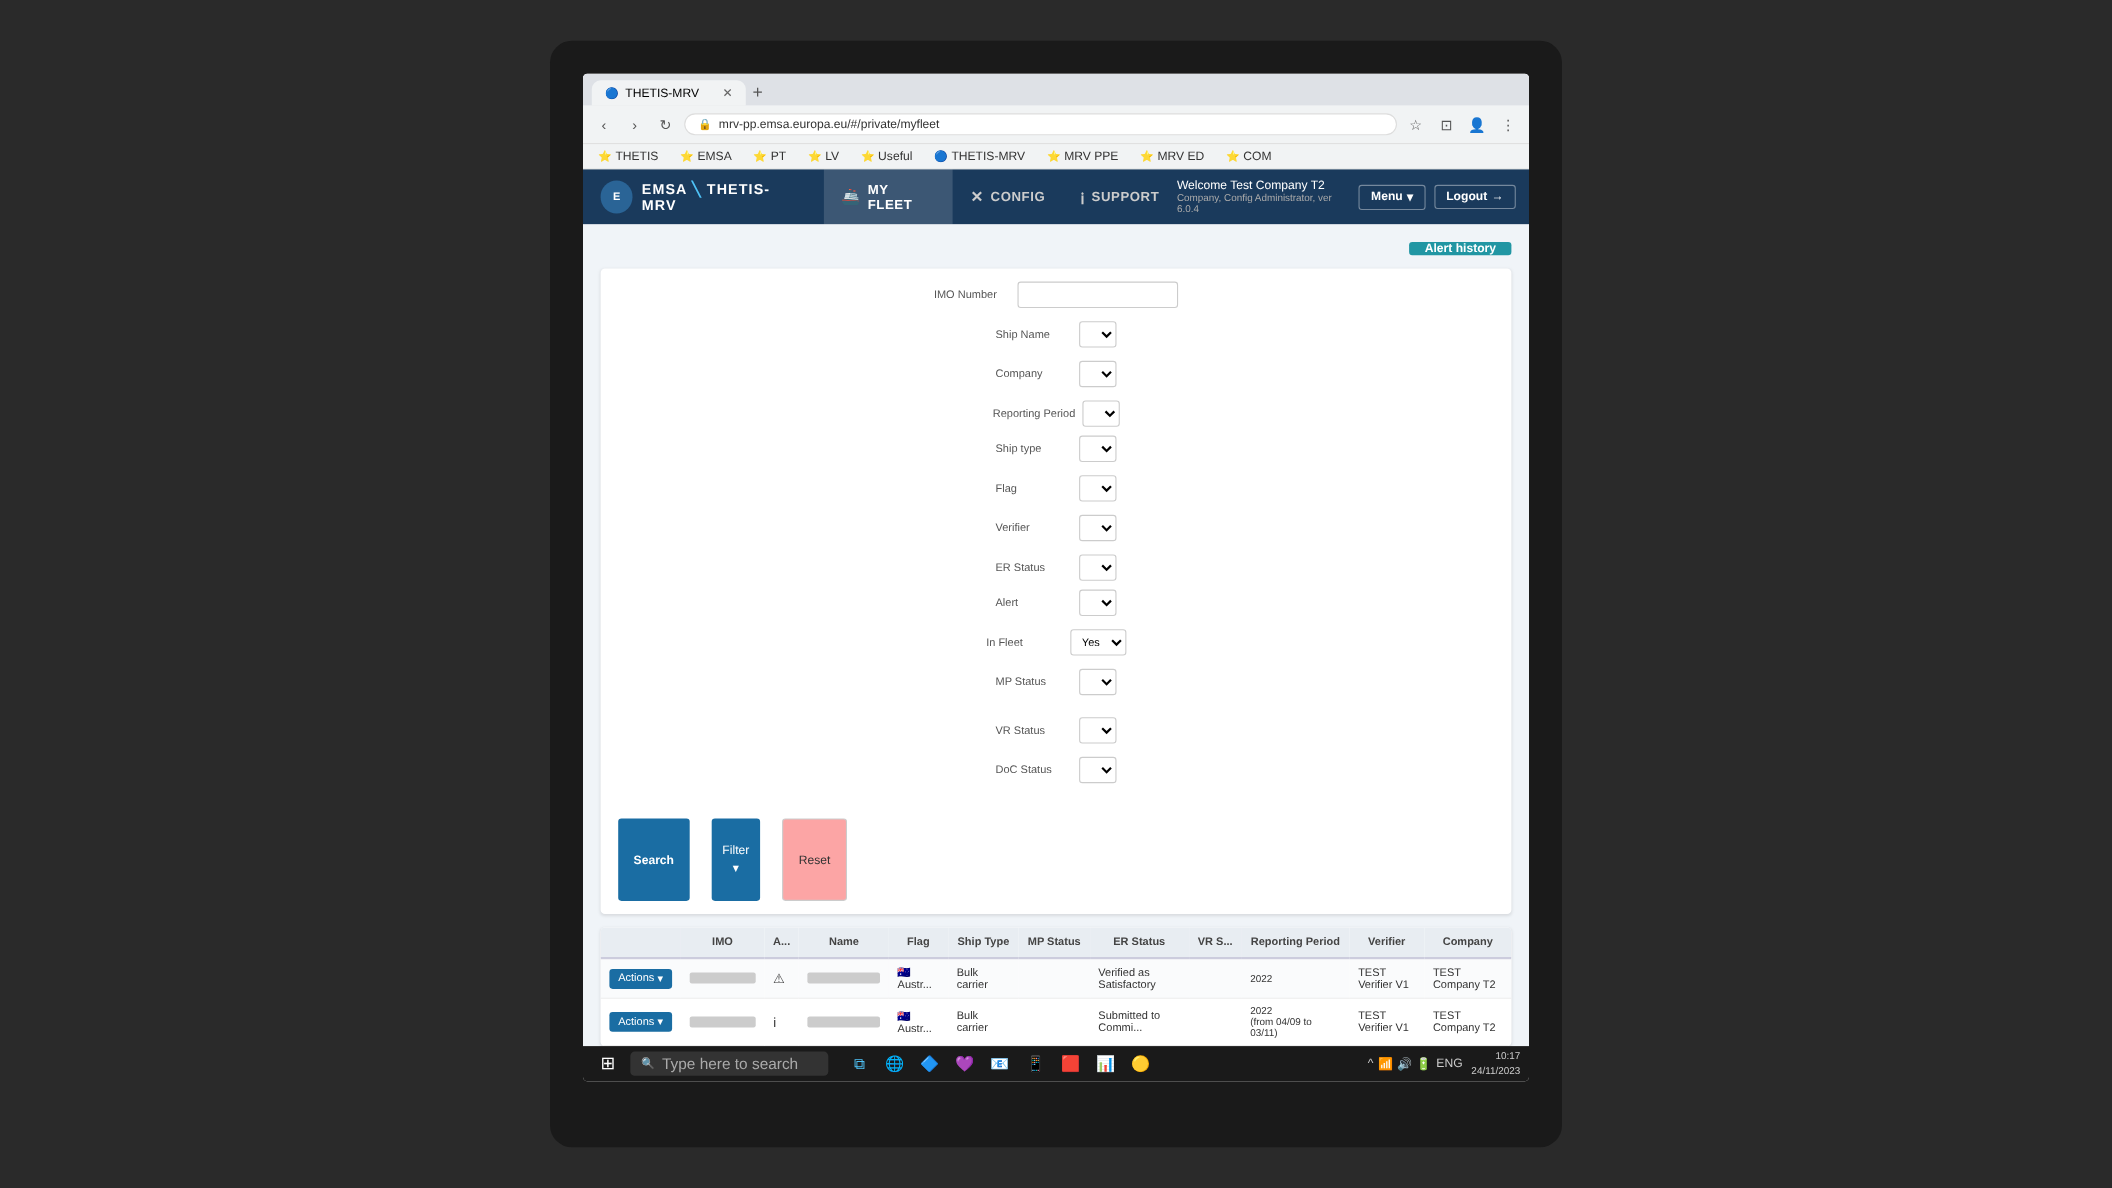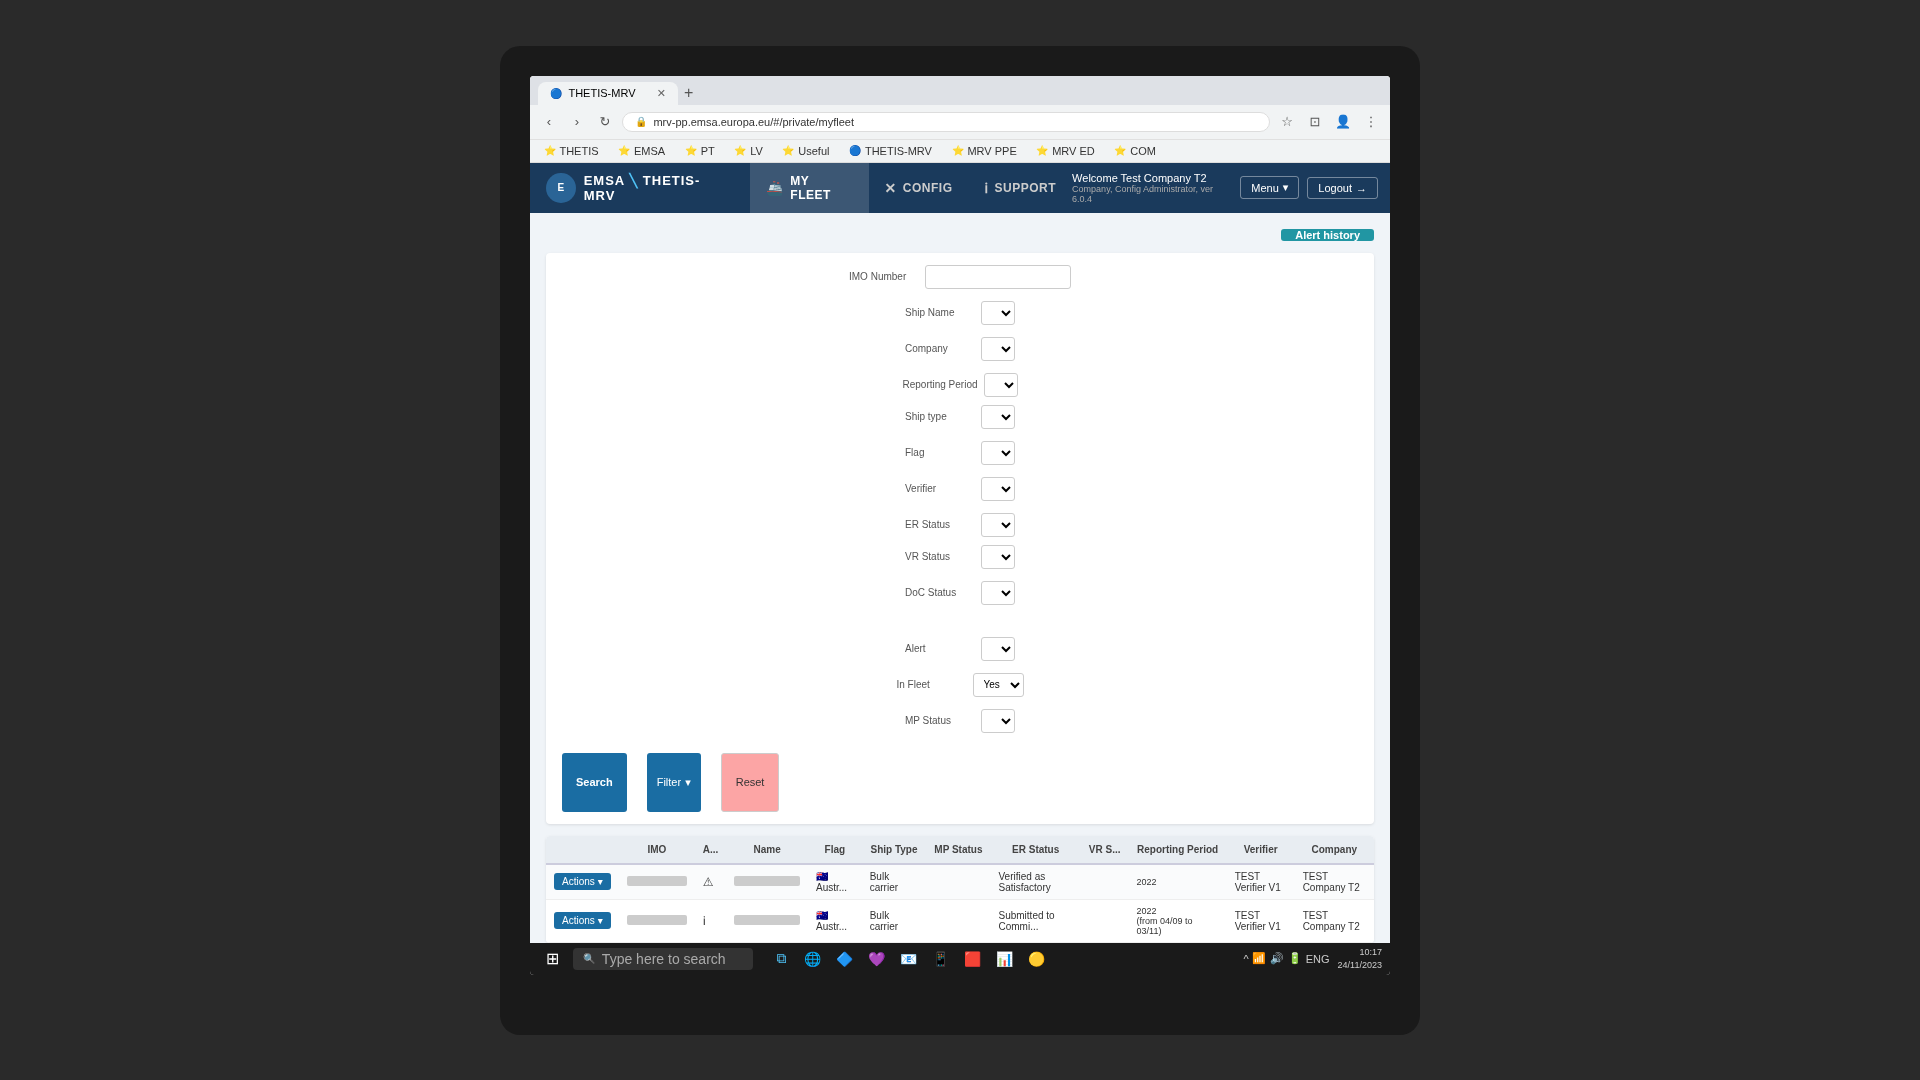--- a/index.html
+++ b/index.html
@@ -165,20 +165,21 @@
       border: 1px solid rgba(255,255,255,0.4);
       background: transparent;
       color: white;
       padding: 4px 10px;
       border-radius: 3px;
       cursor: pointer;
       font-size: 11px;
       display: flex;
       align-items: center;
       gap: 4px;
+      font-weight: bold;
     }
     
     .main-content {
       padding: 16px 16px 0 16px;
       background: #f0f4f8;
       min-height: 460px;
     }
     .alert-history-btn {
       display: block;
       margin-left: auto;
@@ -243,20 +244,21 @@
       background: #1a6da3;
       color: white;
       border: none;
       padding: 23px 10px;
       border-radius: 3px;
       cursor: pointer;
       font-size: 11px;
       display: flex;
       align-items: center;
       gap: 4px;
+      flex-direction: column;
     }
     .btn-reset {
       background: #fca5a5;
       color: #333;
       border: 1px solid #ccc;
       padding: 5px 14px;
       border-radius: 3px;
       cursor: pointer;
       font-size: 11px;
     }
@@ -526,46 +528,46 @@
               <label class="form-label">Verifier</label>
               <select class="form-select"><option></option></select>
             </div>
             <div class="form-group">
               <label class="form-label">ER Status</label>
               <select class="form-select"><option></option></select>
             </div>
           </div>
           <div class="form-row">
             <div class="form-group">
-              <label class="form-label">VR Status</label>
-              <select class="form-select"><option></option></select>
-            </div>
-            <div class="form-group">
-              <label class="form-label">DoC Status</label>
-              <select class="form-select"><option></option></select>
-            </div>
-            <div class="form-group" style="visibility:hidden;"></div>
-            <div class="form-group" style="visibility:hidden;"></div>
-          </div>
-          <div class="form-row">
-            <div class="form-group">
               <label class="form-label">Alert</label>
               <select class="form-select"><option></option></select>
             </div>
             <div class="form-group">
               <label class="form-label">In Fleet</label>
               <select class="form-select">
                 <option>Yes</option>
                 <option>No</option>
               </select>
             </div>
             <div class="form-group">
               <label class="form-label">MP Status</label>
               <select class="form-select"><option></option></select>
             </div>
+            <div class="form-group" style="visibility:hidden;"></div>
+          </div>
+          <div class="form-row">
+            <div class="form-group">
+              <label class="form-label">VR Status</label>
+              <select class="form-select"><option></option></select>
+            </div>
+            <div class="form-group">
+              <label class="form-label">DoC Status</label>
+              <select class="form-select"><option></option></select>
+            </div>
+            <div class="form-group" style="visibility:hidden;"></div>
             <div class="form-group" style="visibility:hidden;"></div>
           </div>
           <div class="form-actions">
             <button class="btn-search">Search</button>
             <button class="btn-filter">
               <span>Filter</span>
               <span>▾</span>
             </button>
             <button class="btn-reset">Reset</button>
           </div>

